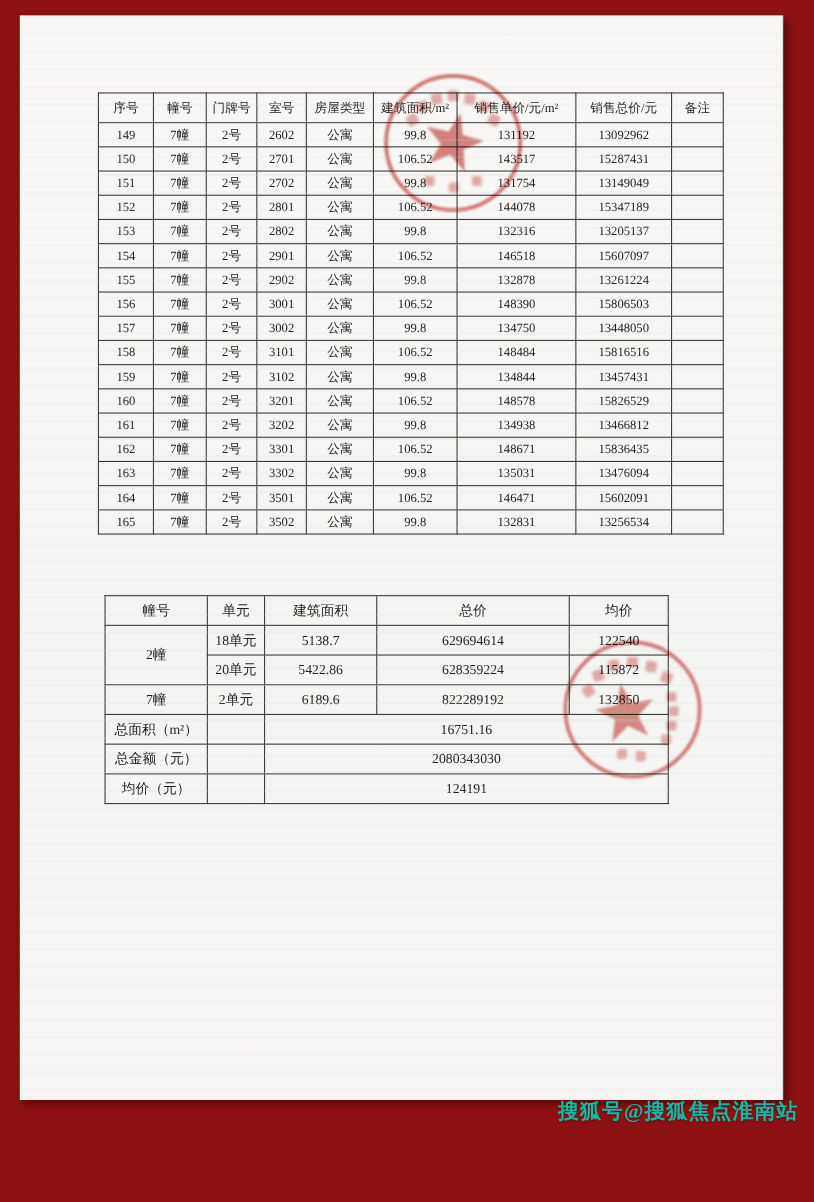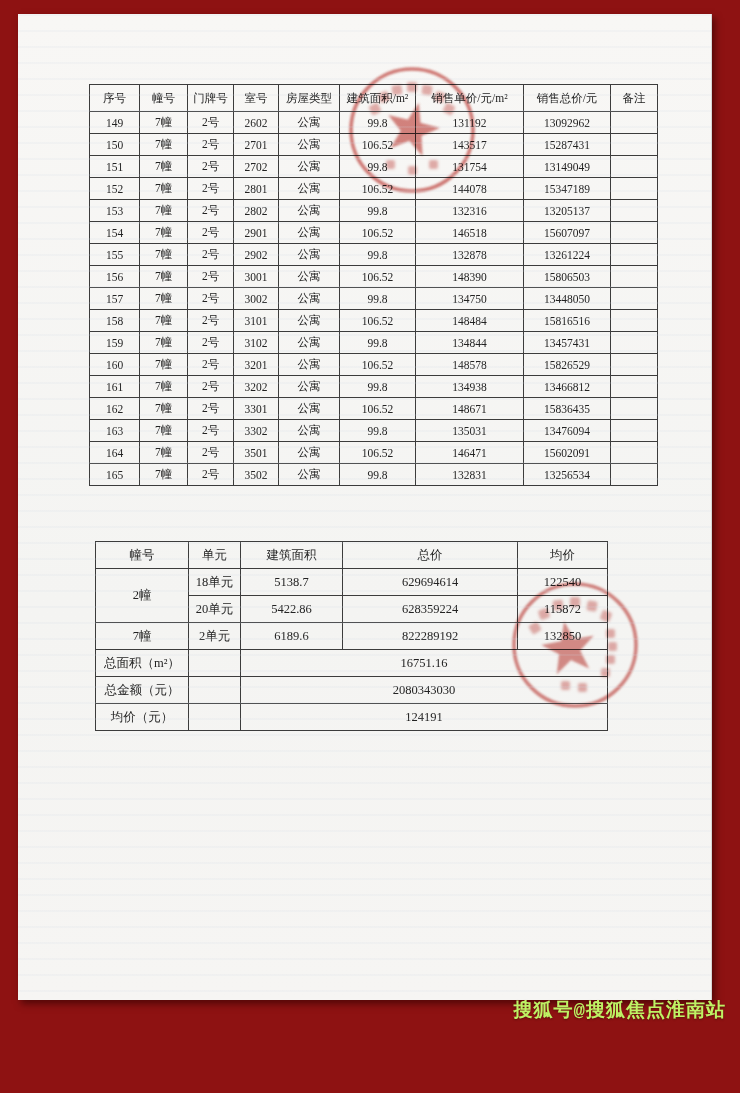--- a/index.html
+++ b/index.html
@@ -27,22 +27,22 @@
   #t1 th{height:26px;font-size:11.5px;}
   #t1 td{height:21px;font-size:11.5px;}
   #t2{left:77px;top:527px;width:512px;}
   #t2 th{height:26px;font-size:12.5px;}
   #t2 td{height:26px;font-size:12.5px;}
   .stamp{position:absolute;mix-blend-mode:multiply;opacity:.85;pointer-events:none;}
   #stamp-top{left:306px;top:28px;}
   #stamp-bottom{left:469px;top:543px;}
   .watermark{
     position:absolute;right:14px;top:997px;
-    color:#bef264;font-size:19px;font-weight:bold;letter-spacing:1px;
-    font-family:Liberation Mono, monospace;
+    color:#14b8a6;font-size:19px;font-weight:bold;letter-spacing:1px;
+    font-family:Liberation Serif, serif;
     text-shadow:0 1px 2px rgba(0,0,0,.35);
   }
 </style>
 </head>
 <body>
 
 <div class="paper">
 
   <table id="t1">
     <colgroup>

